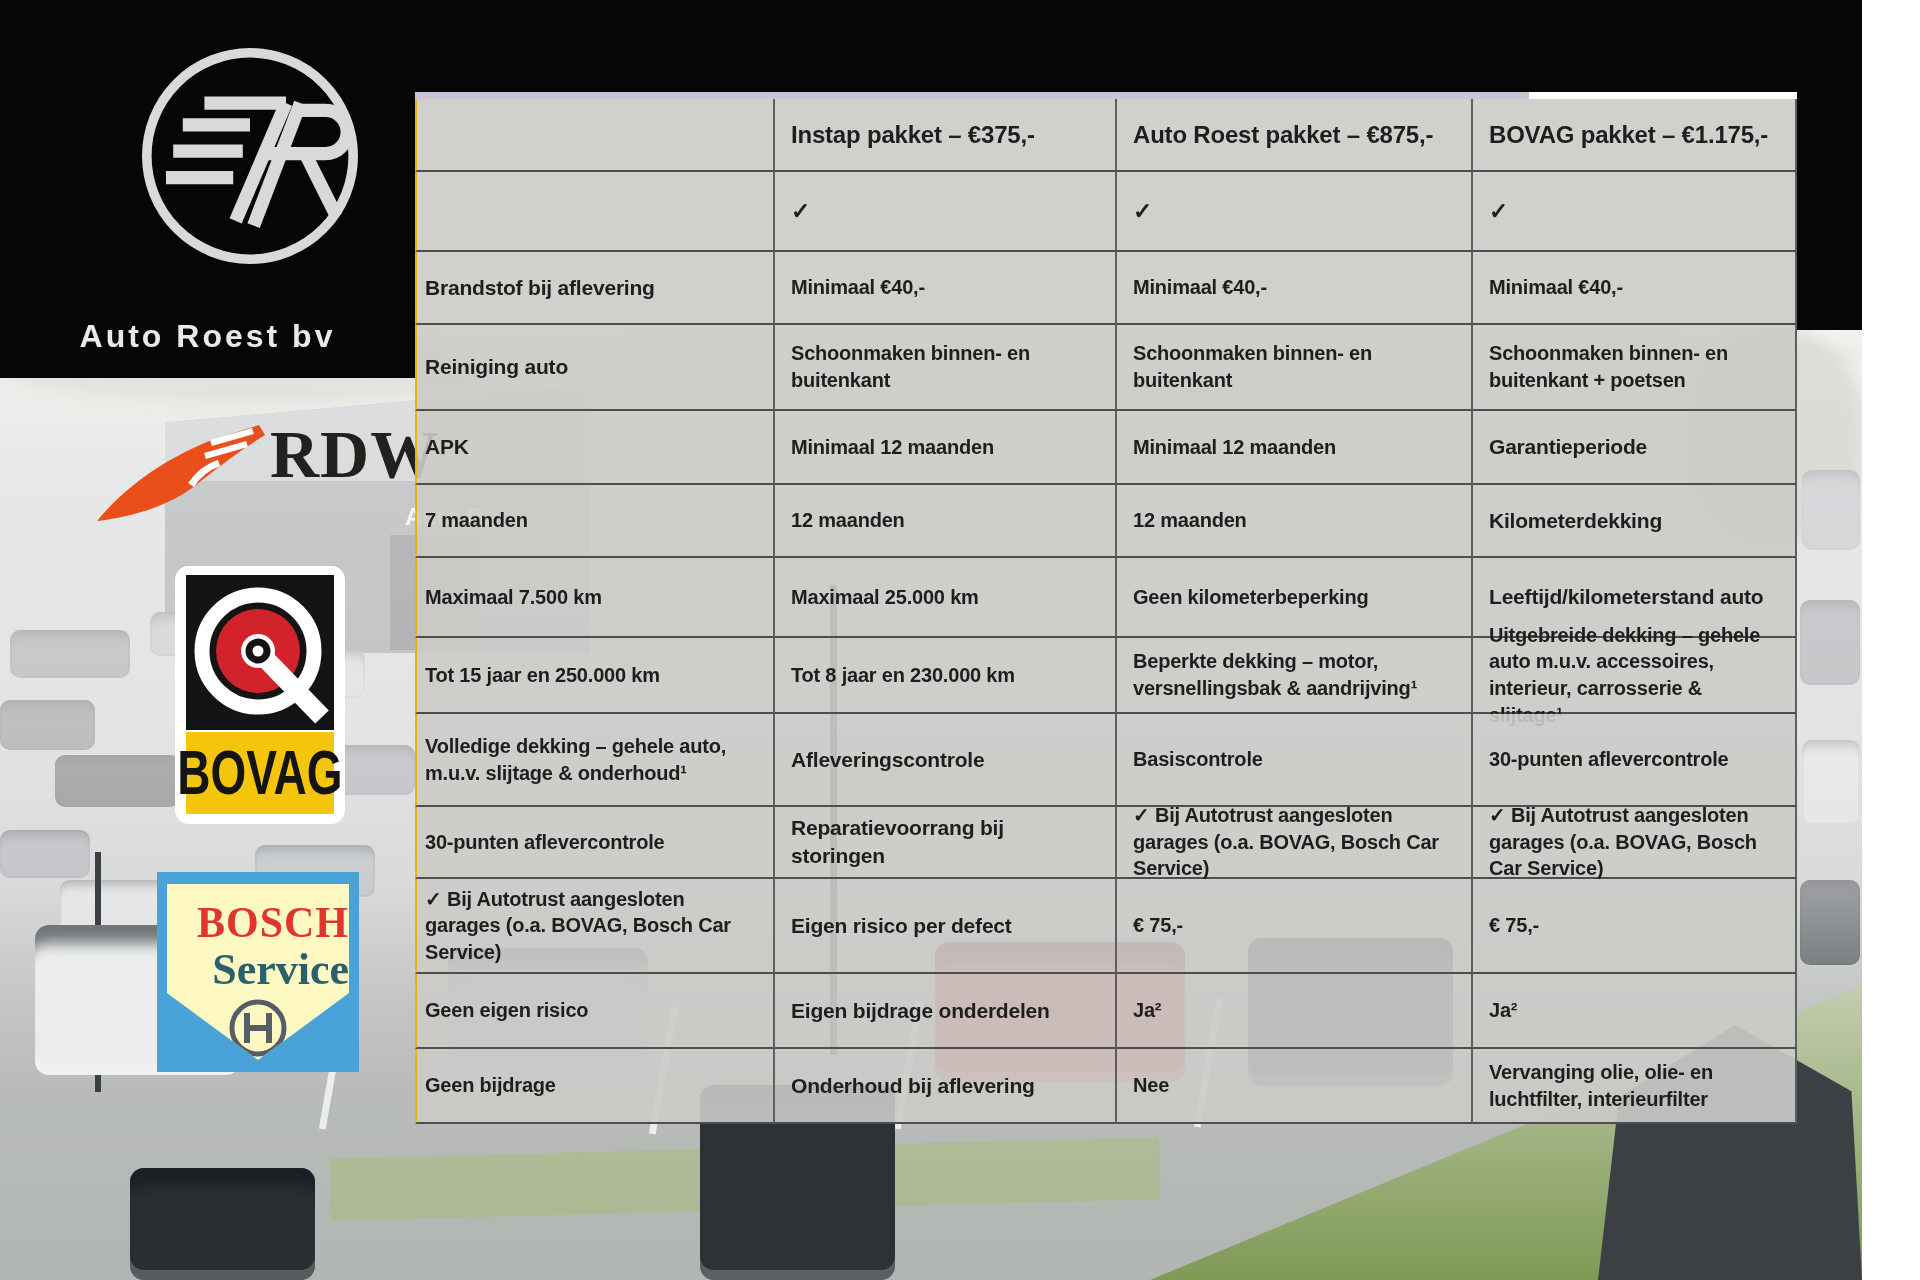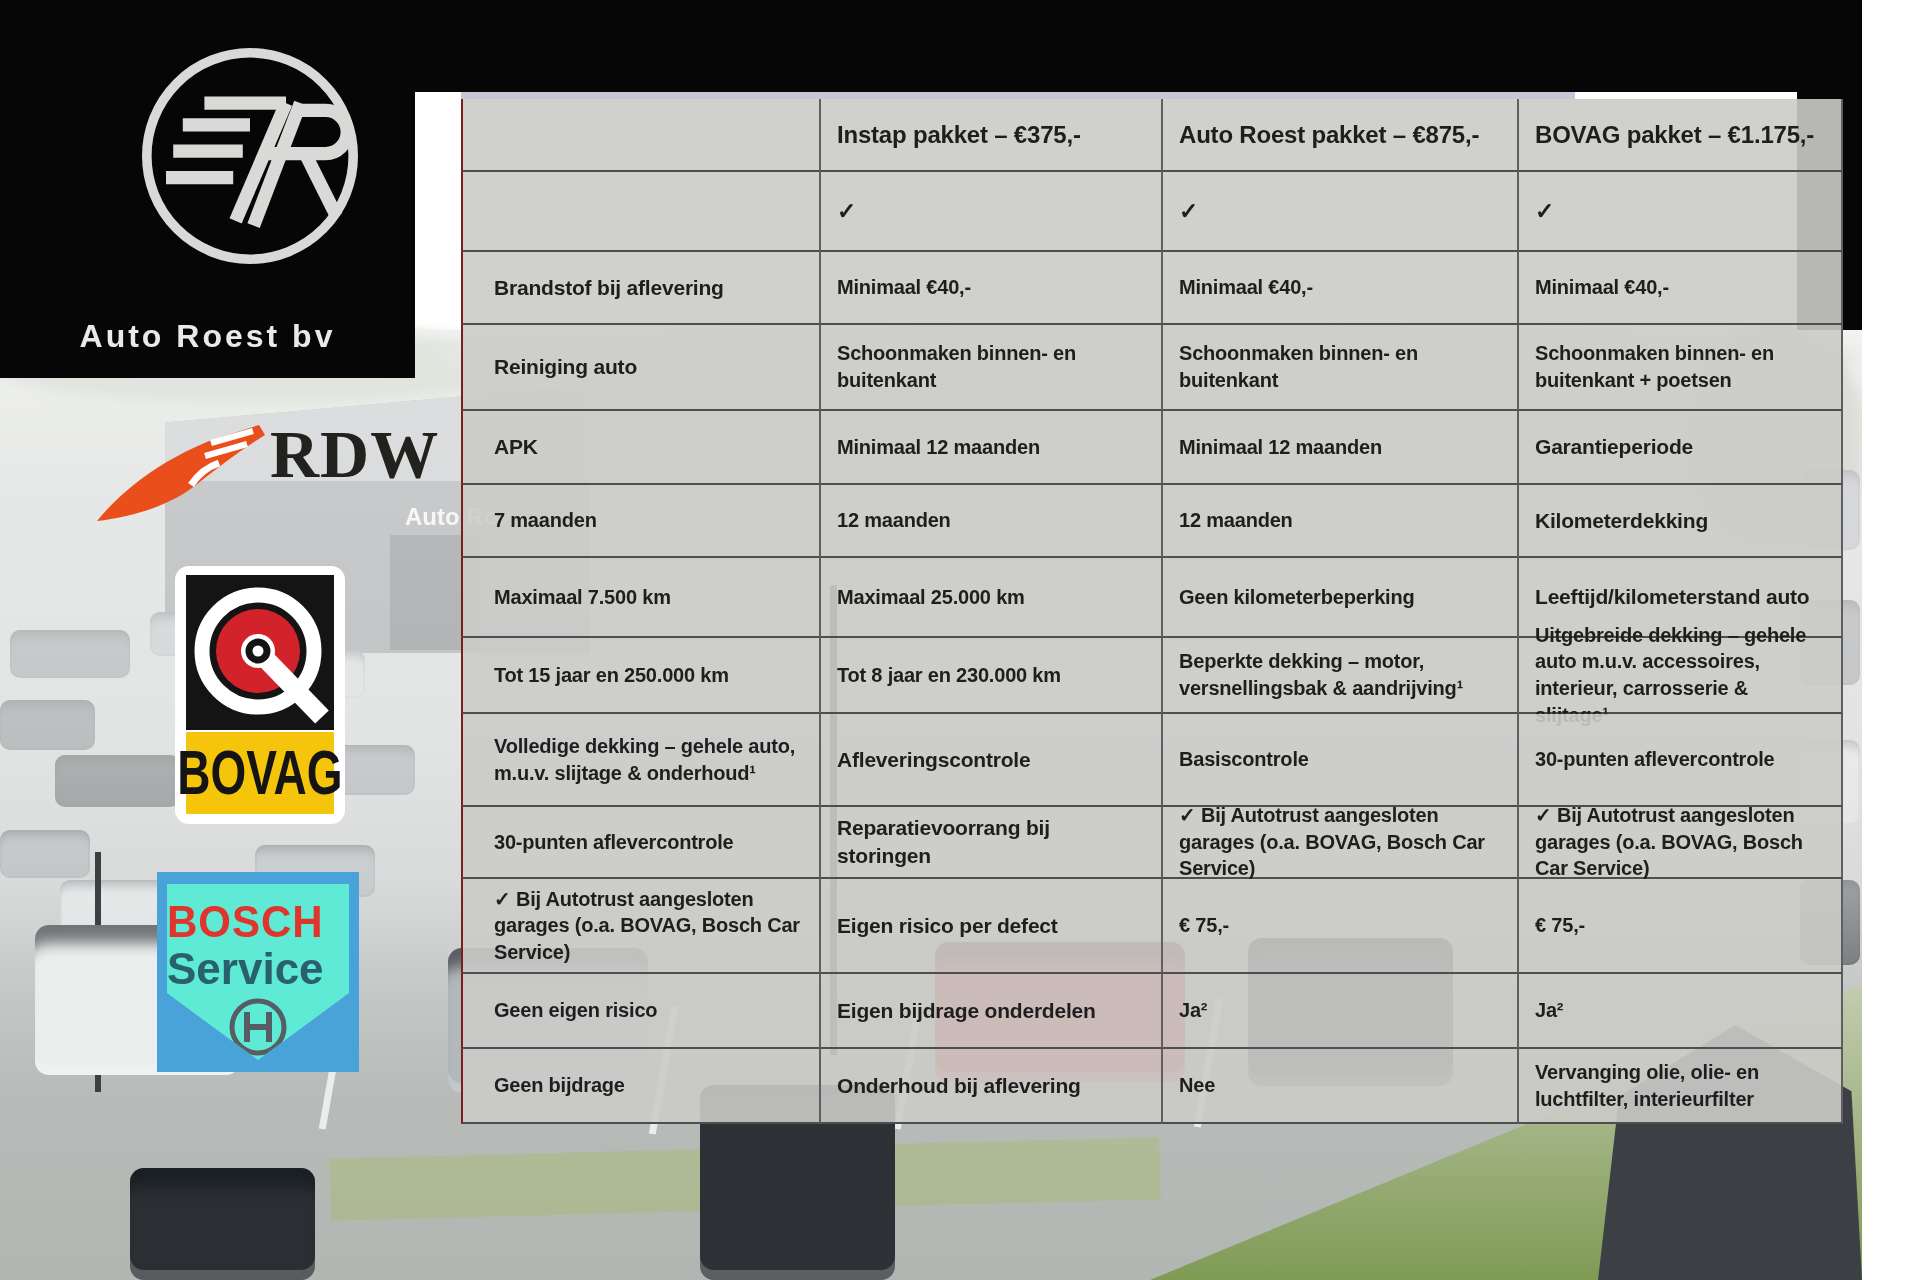--- a/index.html
+++ b/index.html
@@ -49,33 +49,33 @@
 
   
   .bovag{left:175px;top:566px;width:170px;height:258px;background:#fff;border-radius:14px;}
   .bovag svg{position:absolute;left:11px;top:9px;}
   .bovag-band{position:absolute;left:11px;top:166px;width:148px;height:82px;background:var(--bovag-yellow);
         display:flex;align-items:center;justify-content:center;}
   .bovag-word{font-weight:bold;font-size:50px;color:#141414;transform:scaleY(1.25) scaleX(.92);letter-spacing:0;}
 
   
   .bosch{left:157px;top:872px;width:202px;height:200px;background:var(--bosch-blue);}
-  .bosch-shield{position:absolute;left:10px;top:12px;width:182px;height:176px;background:#5eead4;
-        clip-path:polygon(0 0,100% 0,100% 62%,50% 100%,0 62%);text-align:left;}
+  .bosch-shield{position:absolute;left:10px;top:12px;width:182px;height:176px;background:#fef9c3;
+        clip-path:polygon(0 0,100% 0,100% 62%,50% 100%,0 62%);text-align:right;font-family:Liberation Serif, serif;}
   .bosch-word{margin-top:14px;font-weight:bold;font-size:42px;letter-spacing:1px;color:var(--bosch-red);
         transform:scaleY(1.05);}
   .bosch-sub{margin-top:-2px;font-weight:bold;font-size:44px;color:var(--bosch-teal);}
   .bosch-shield svg{display:block;margin:2px auto 0;}
 
   
-  .pricing-table{left:415px;top:92px;width:1114px;display:grid;border-top:7px solid var(--table-top-accent);margin-left:46px;}
+  .pricing-table{left:415px;top:92px;width:1114px;display:grid;border-top:7px solid var(--table-top-accent);}
   .cell{box-sizing:border-box;background:rgba(203,203,200,.9);display:flex;align-items:center;
         padding:8px 16px;color:var(--table-text);font-weight:bold;font-size:20px;line-height:1.33;
         border-bottom:2px solid #4e4e50;border-right:2px solid #5f5f62;letter-spacing:-0.2px;}
-  .cell:nth-child(4n+1){border-left:2px solid #7f1d1d;padding-left:31px;}
+  .cell:nth-child(4n+1){border-left:2px solid #eab308;padding-left:8px;}
   .header-cell{font-size:24px;}
   .label-cell{font-size:21px;}
   .check-cell{font-size:23px;}
 
   .white-strip{left:1862px;top:0;width:58px;height:1280px;background:#ffffff;}
 </style>
 </head>
 <body>
 
 <div class="canvas">

